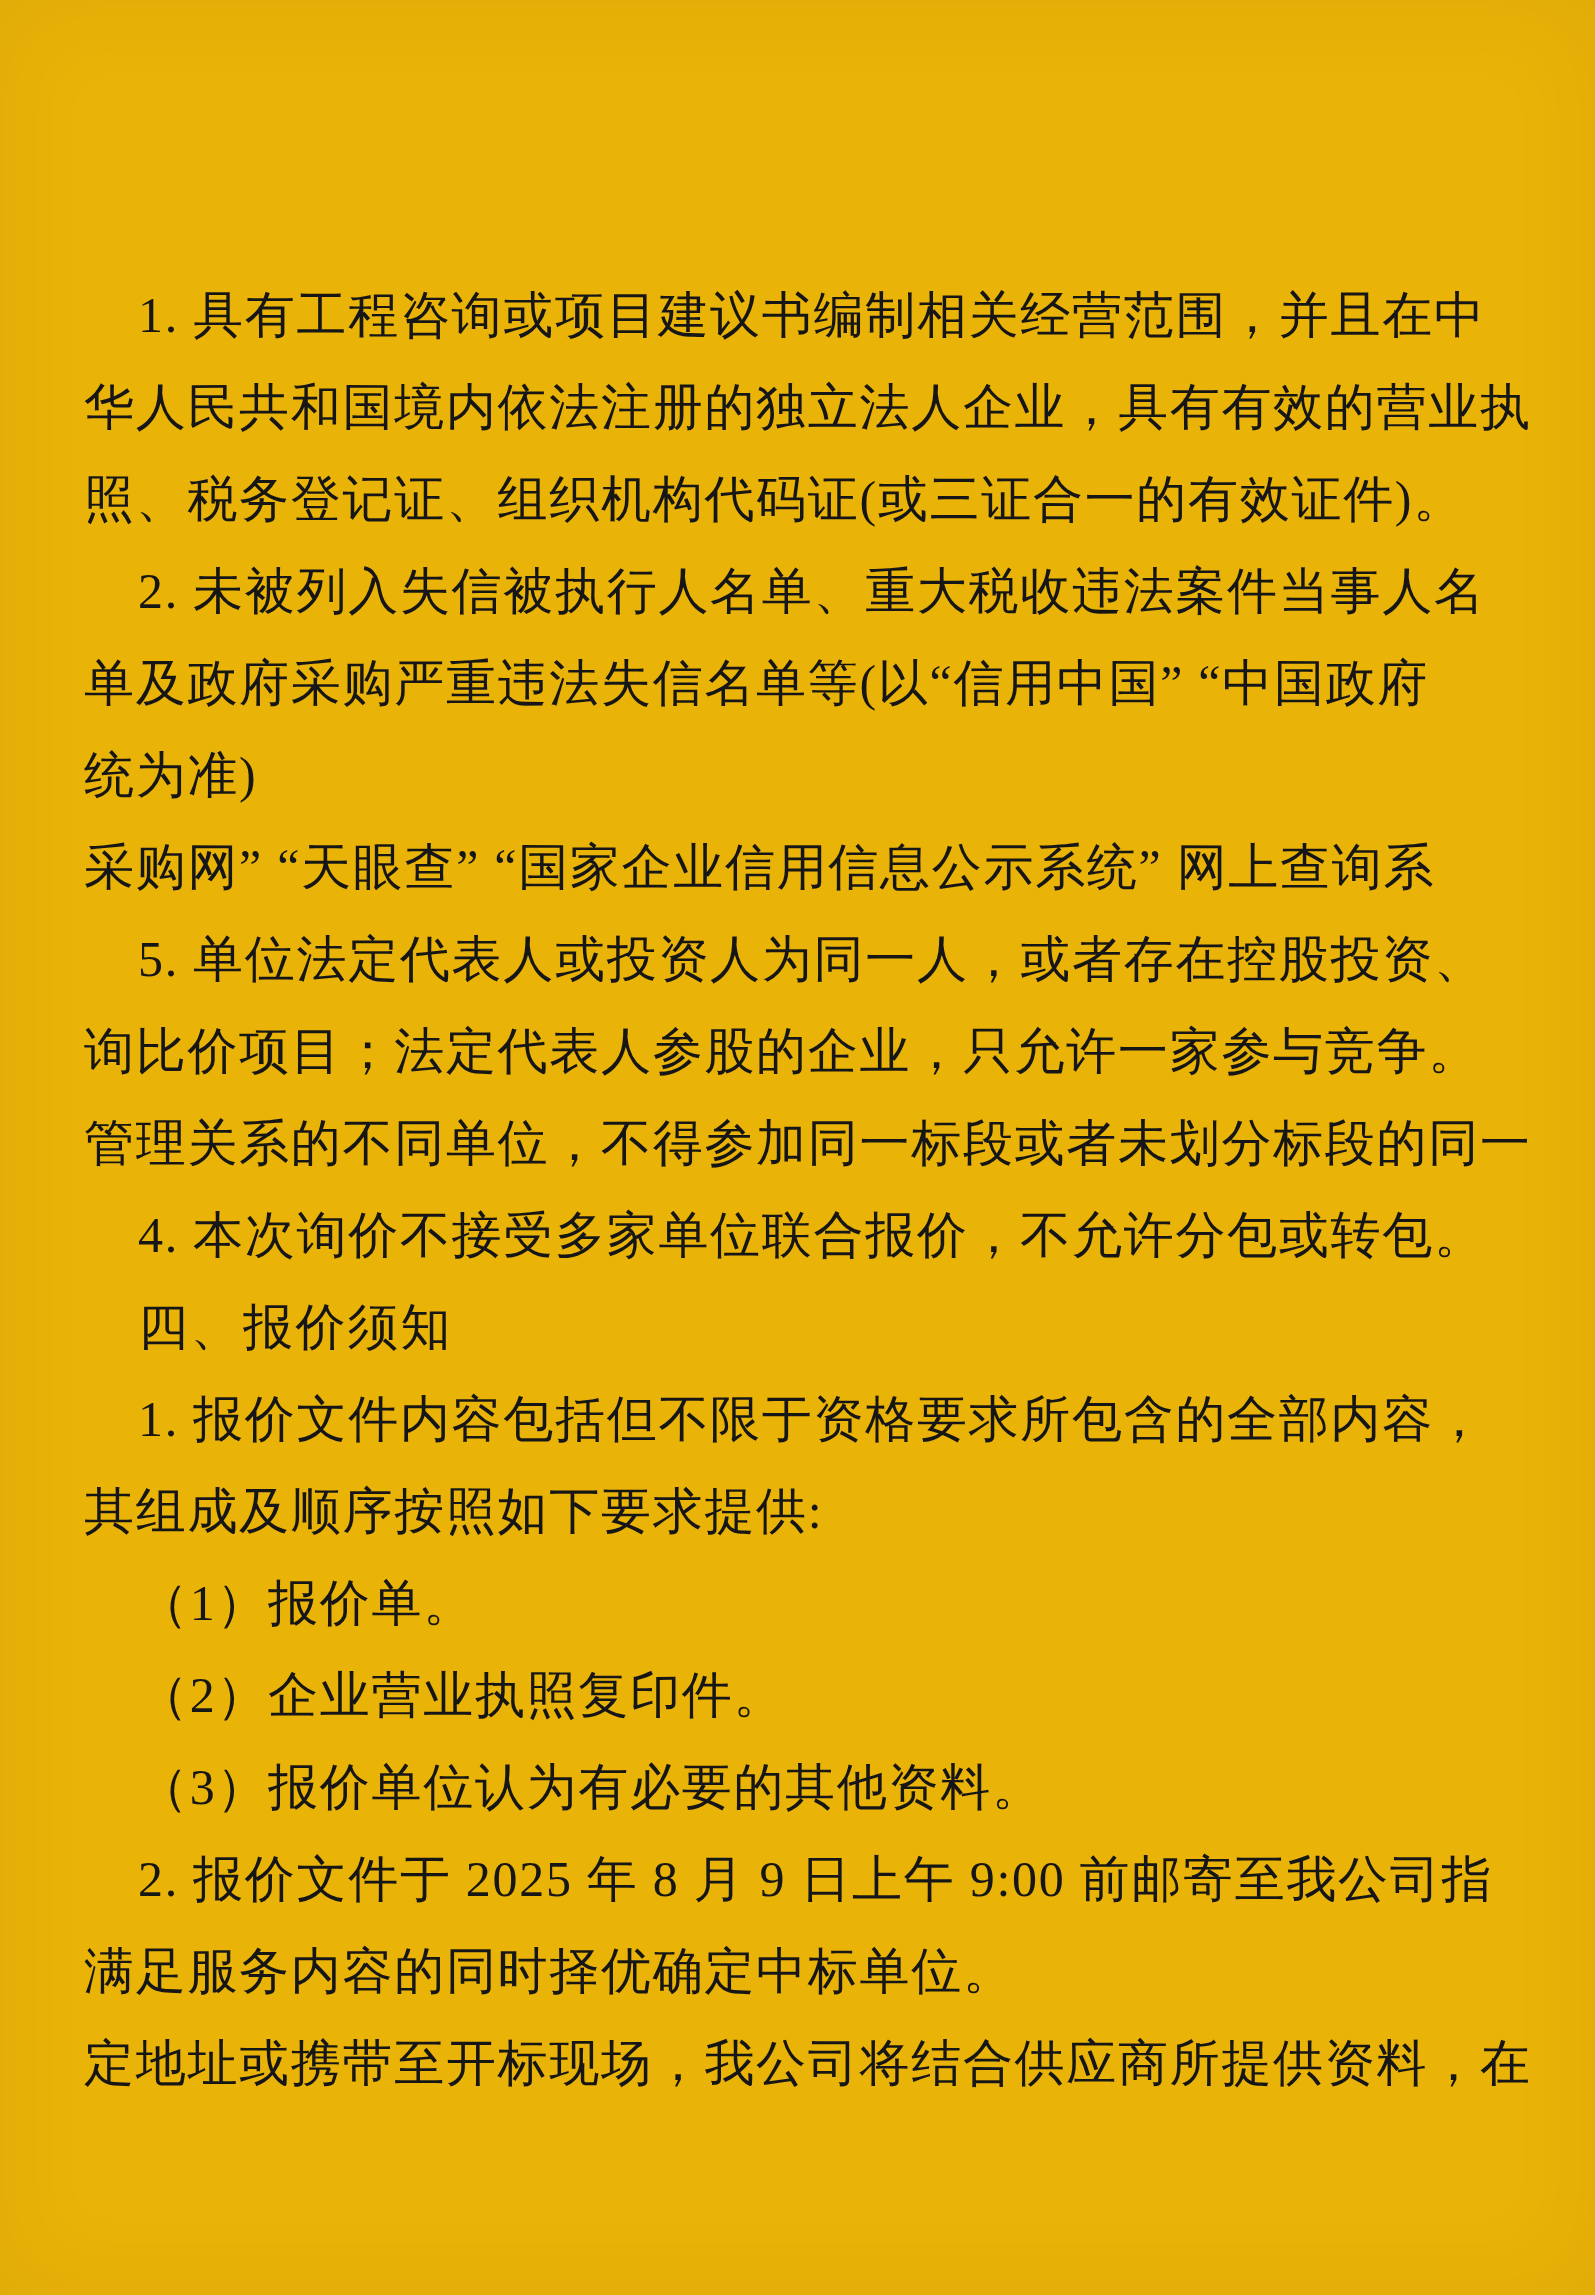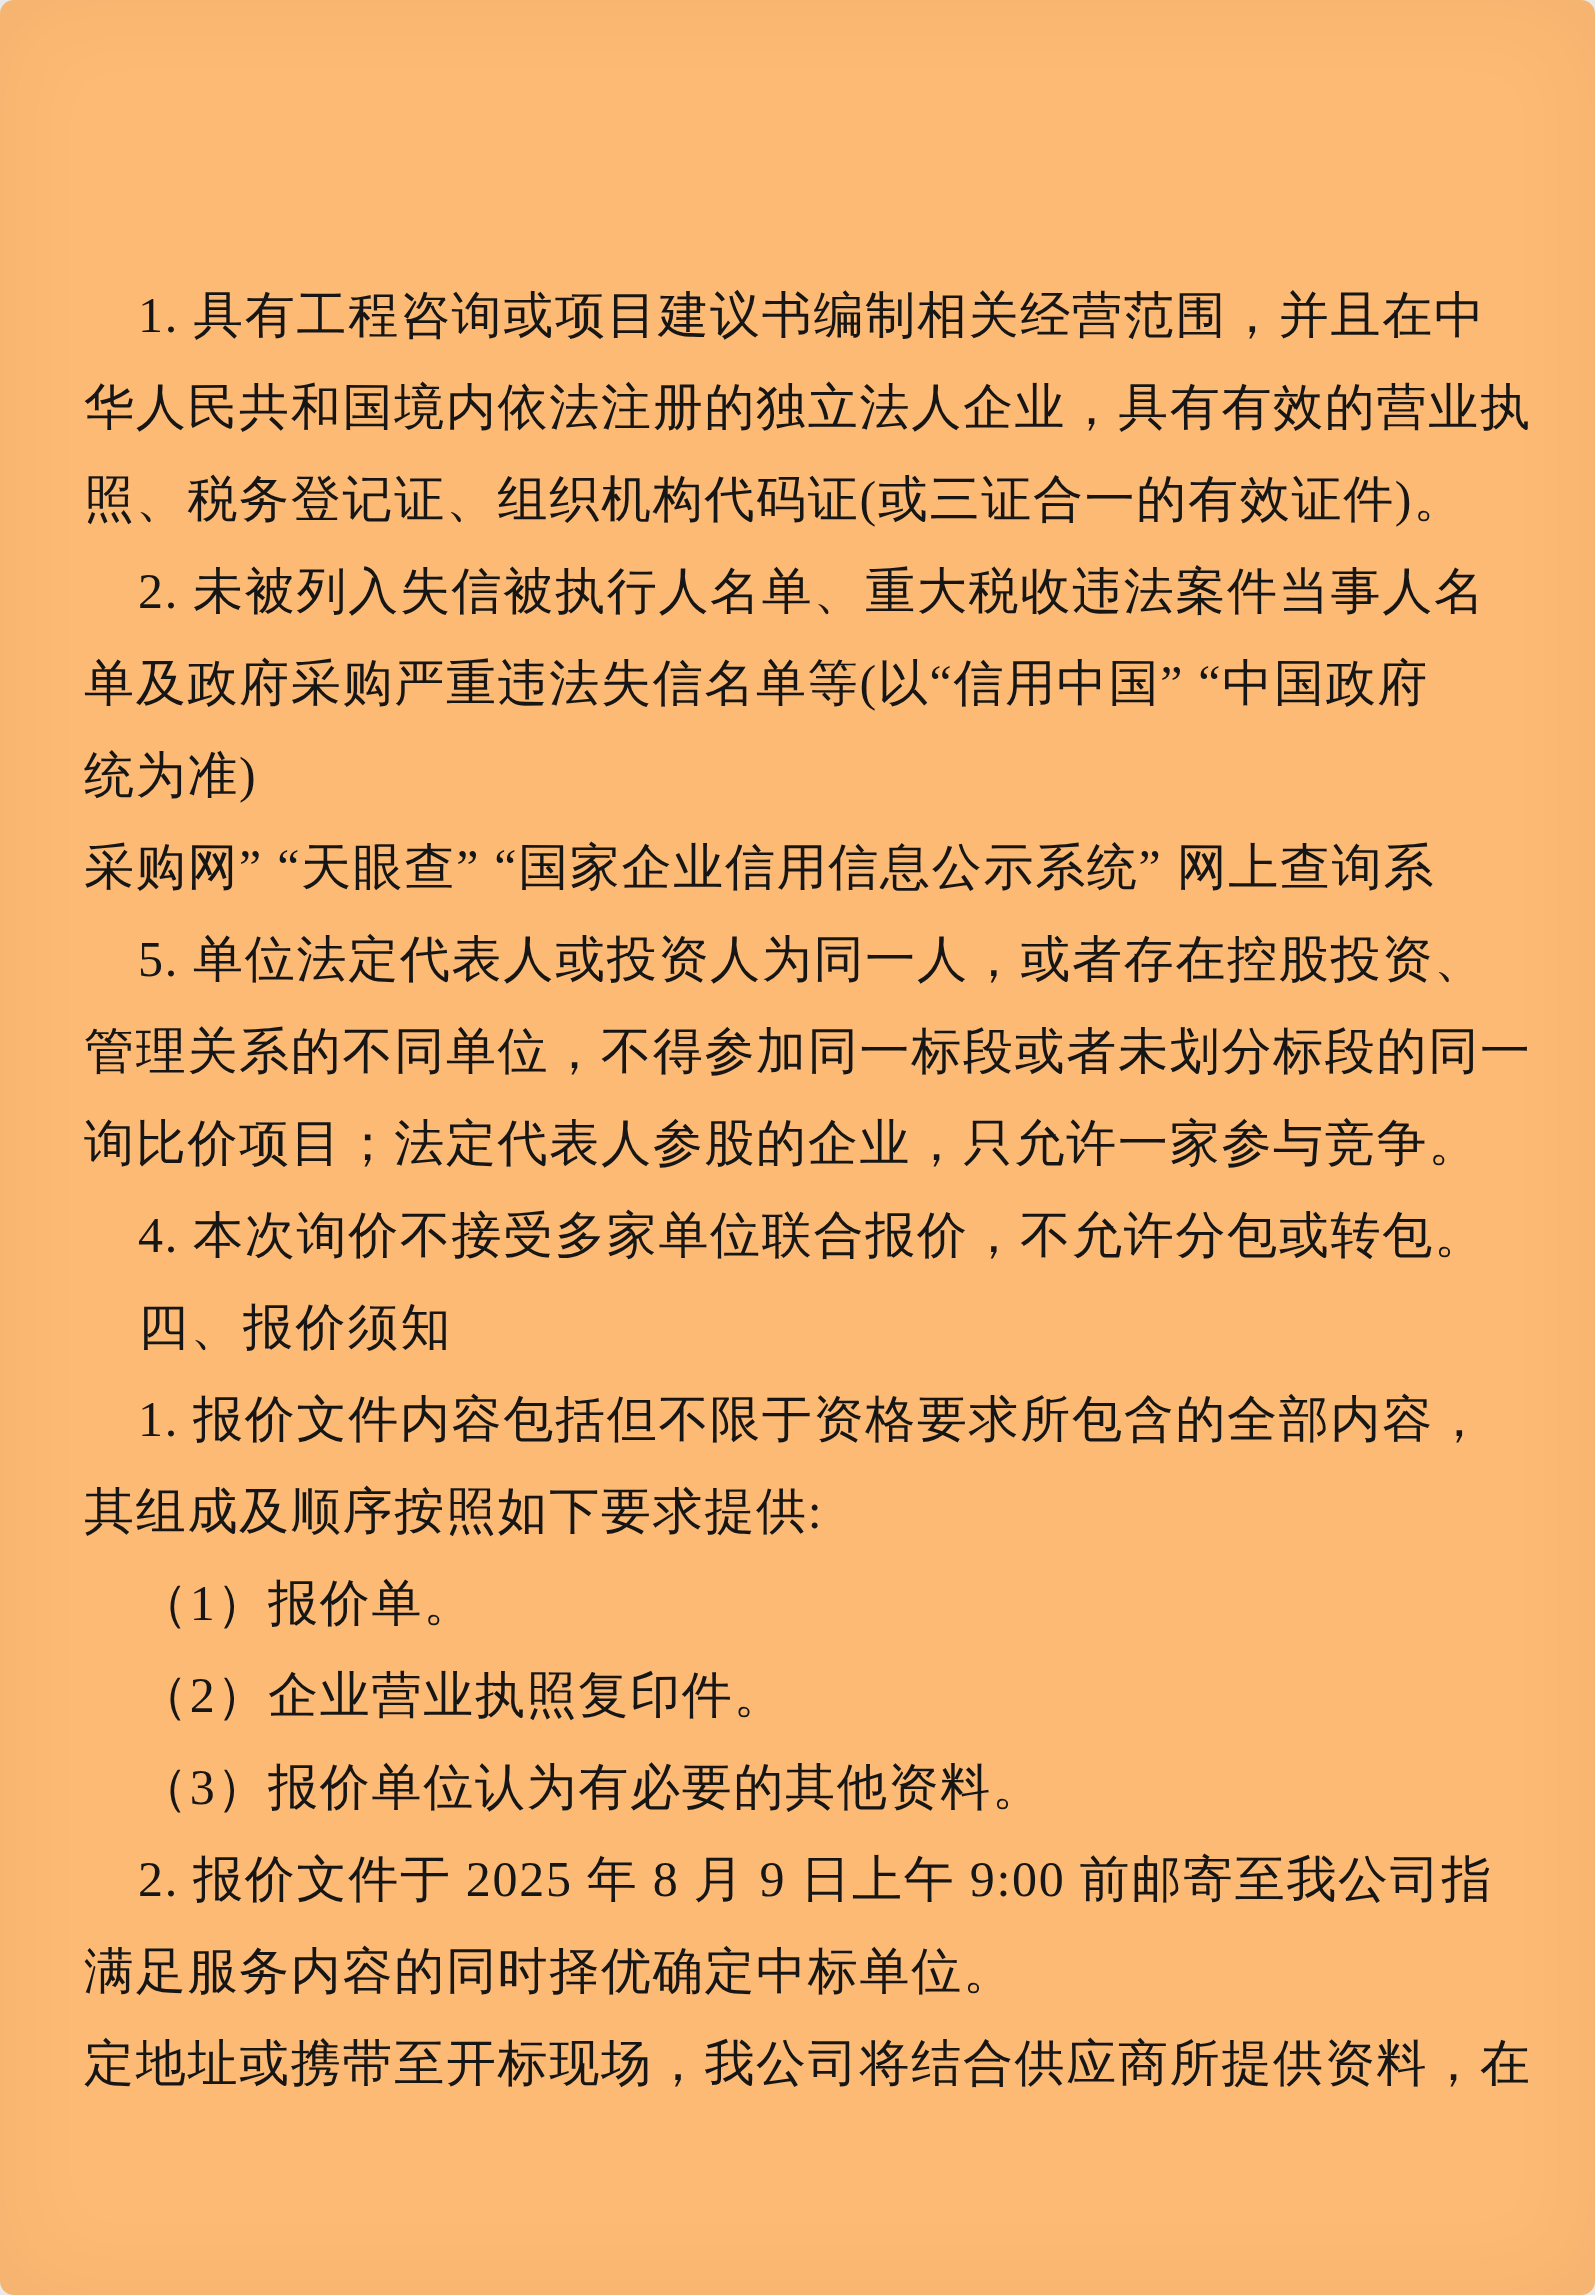--- a/index.html
+++ b/index.html
@@ -5,26 +5,25 @@
   html, body {
     margin: 0;
     padding: 0;
     background: #e9e9e9;
   }
   .page {
     position: relative;
     width: 1595px;
     height: 2295px;
     margin: 0 auto;
-    background: #fdba74;
+    background: #eab308;
     box-shadow: inset 0 0 101px rgba(0,0,0,0.05);
     overflow: hidden;
     font-family: "Liberation Serif", "DejaVu Serif", serif;
     color: #161616;
-    border-radius: 14px;
   }
   .text-block {
     position: absolute;
     top: 269px;
     left: 84px;
     width: 1440px;
   }
   .line {
     display: block;
     height: 92px;
@@ -57,22 +56,22 @@
 
     <div class="section">
       <span class="line first">2. 未被列入失信被执行人名单、重大税收违法案件当事人名</span>
       <span class="line">单及政府采购严重违法失信名单等(以“信用中国” “中国政府</span>
       <span class="line">统为准)</span>
       <span class="line">采购网” “天眼查” “国家企业信用信息公示系统” 网上查询系</span>
     </div>
 
     <div class="section">
       <span class="line first">5. 单位法定代表人或投资人为同一人，或者存在控股投资、</span>
+      <span class="line">询比价项目；法定代表人参股的企业，只允许一家参与竞争。</span>
       <span class="line">管理关系的不同单位，不得参加同一标段或者未划分标段的同一</span>
-      <span class="line">询比价项目；法定代表人参股的企业，只允许一家参与竞争。</span>
     </div>
 
     <div class="section">
       <span class="line first">4. 本次询价不接受多家单位联合报价，不允许分包或转包。</span>
     </div>
 
     <div class="section section-heading">
       <span class="line first">四、报价须知</span>
     </div>
 

